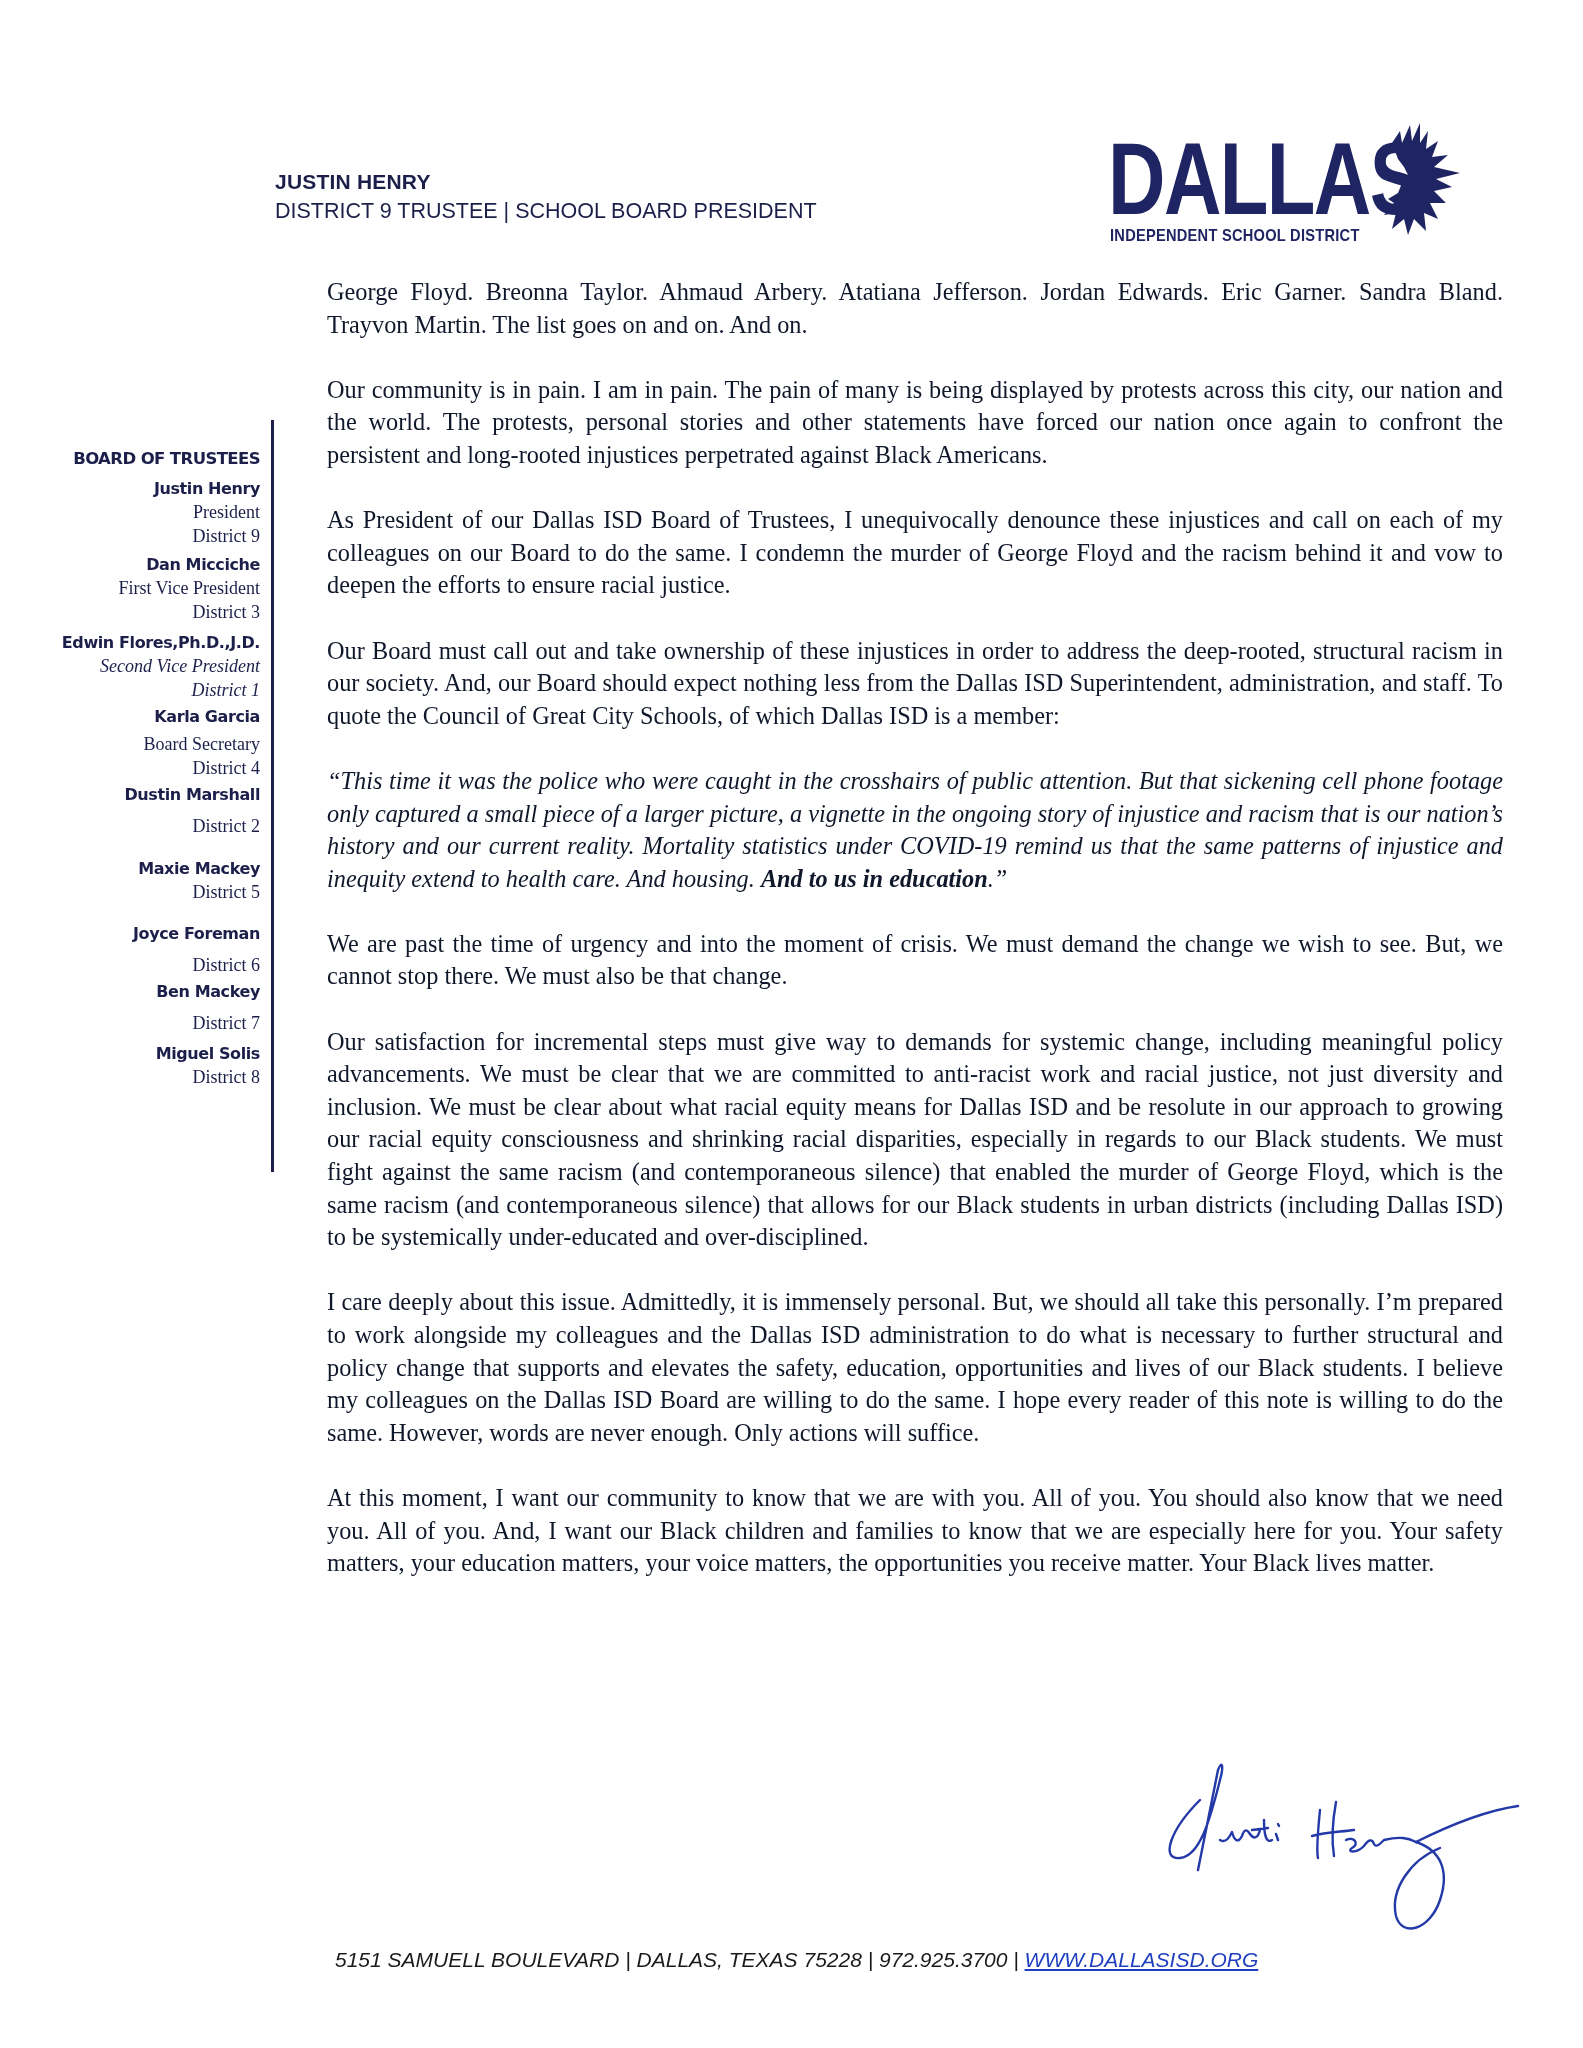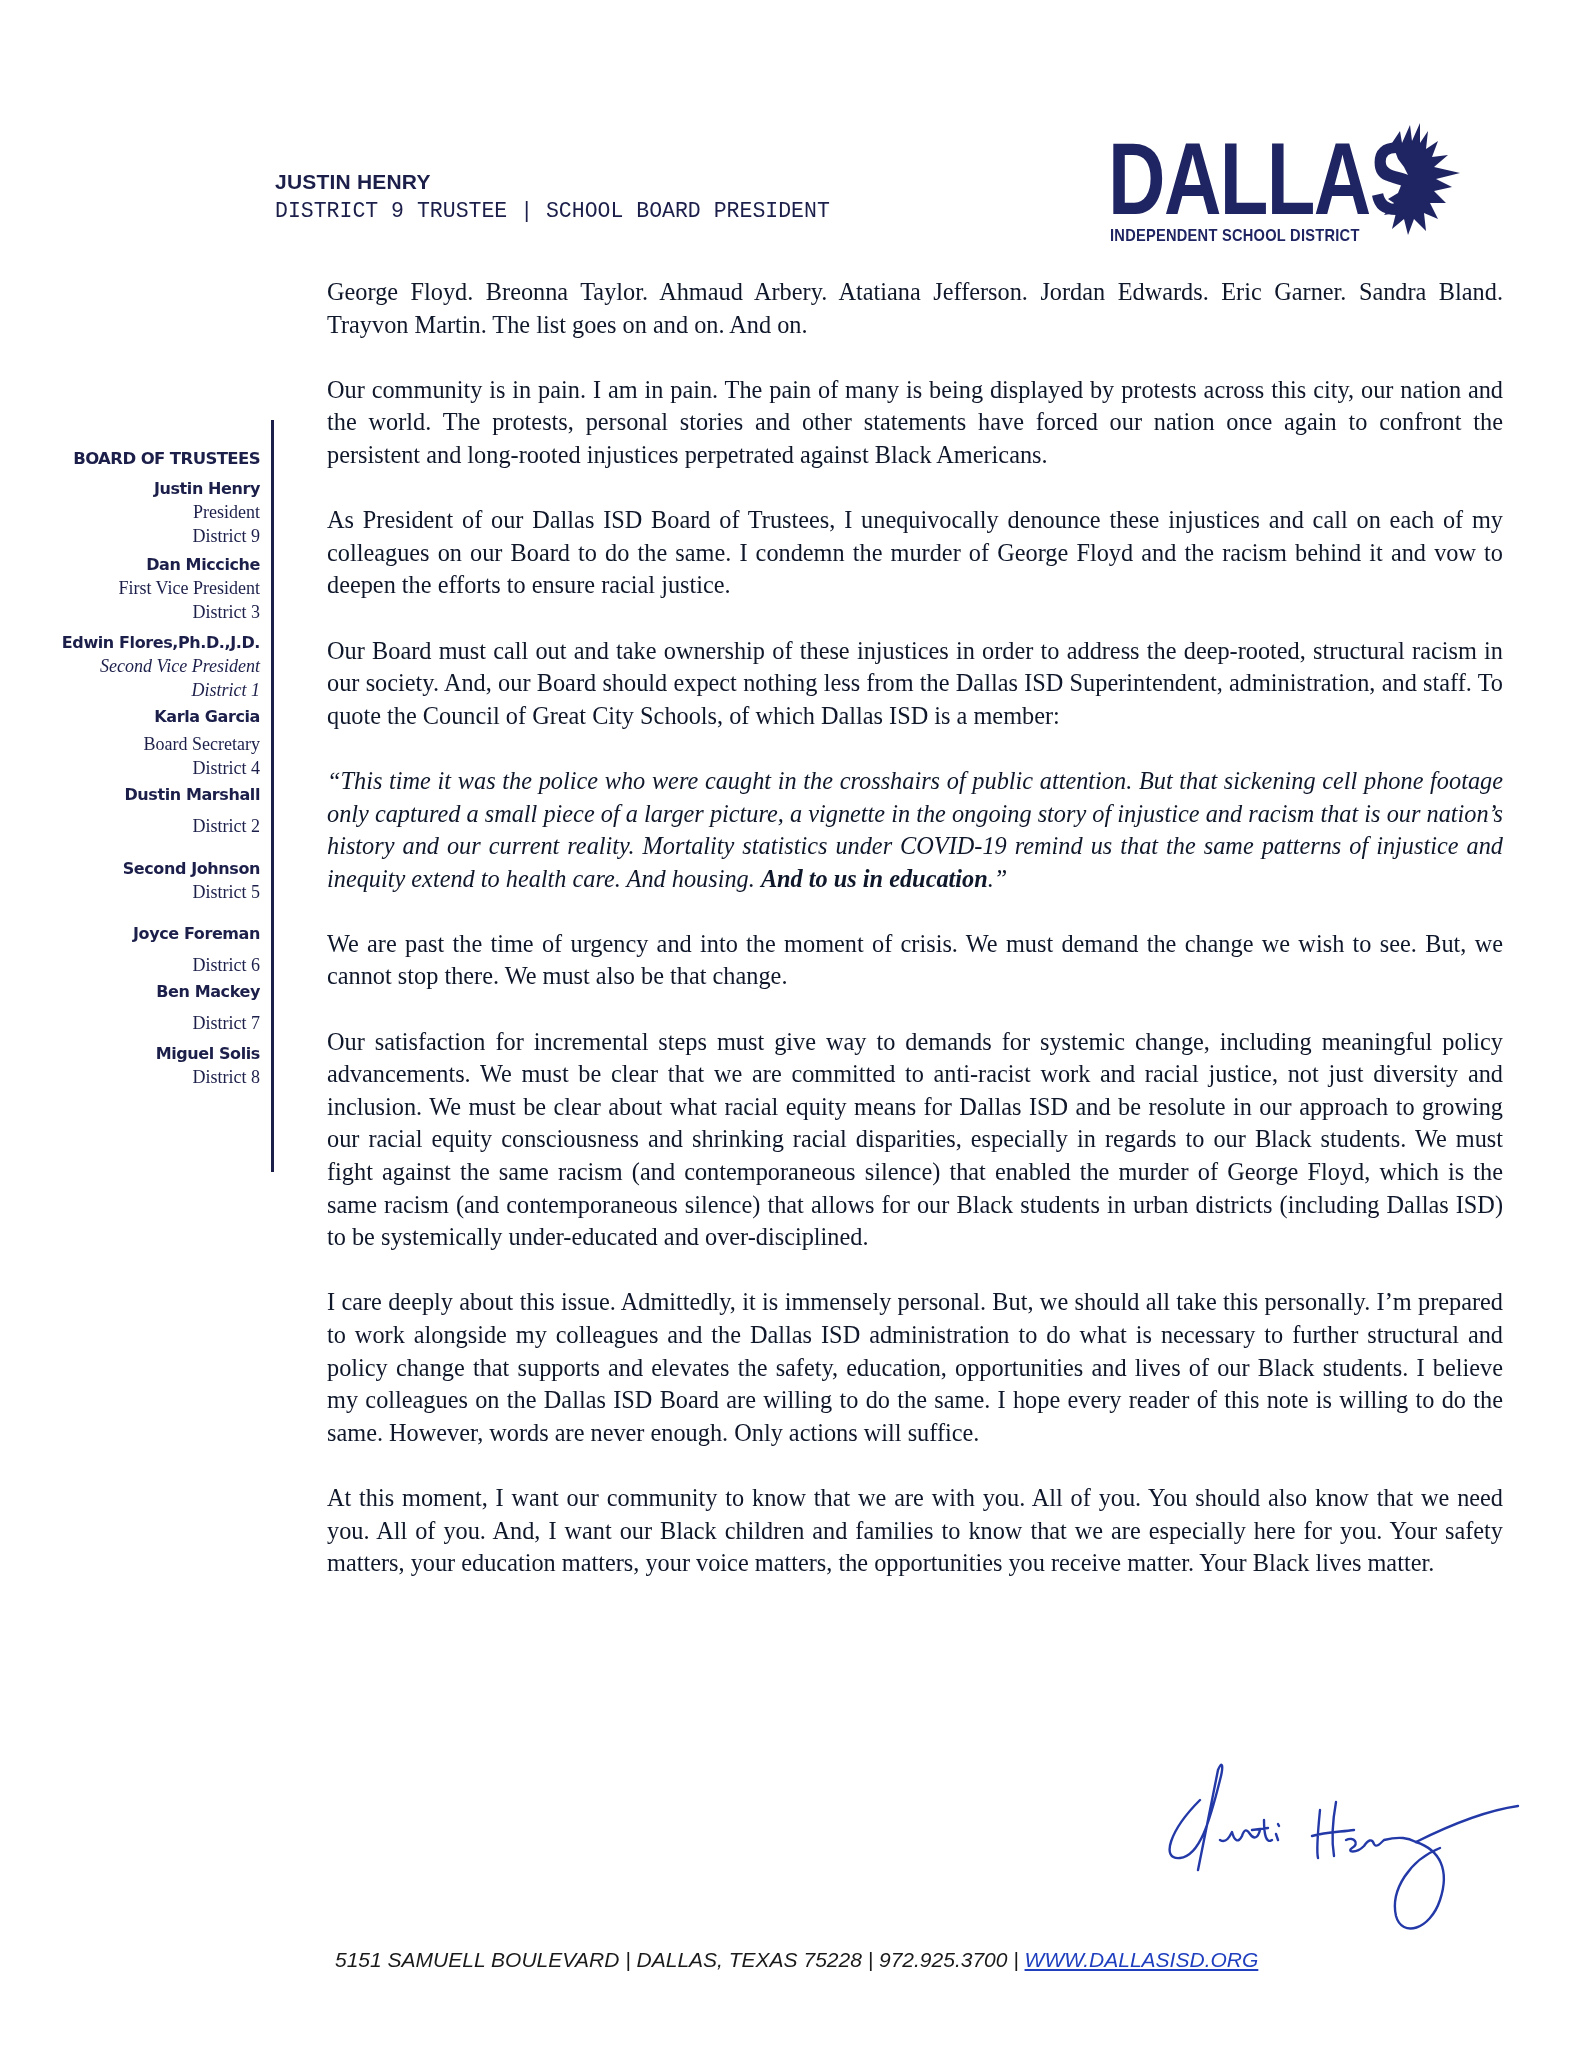--- a/index.html
+++ b/index.html
@@ -1,18 +1,18 @@
 <!DOCTYPE html>
 <html><head>
 <meta charset="utf-8">
 <style>
   html, body { margin:0; padding:0; background:#ffffff; }
   body { width:1583px; height:2048px; position:relative; overflow:hidden; }
   .hdr-name { position:absolute; left:275px; top:170px; font-family:"Liberation Sans", sans-serif; font-weight:bold; font-size:21px; color:#1c1f4a; letter-spacing:0.2px; }
-  .hdr-title { position:absolute; left:275px; top:199px; font-family:Liberation Mono, monospace; font-size:21.5px; color:#1c1f4a; }
+  .hdr-title { position:absolute; left:275px; top:199px; font-family:Liberation Sans, sans-serif; font-size:21.5px; color:#1c1f4a; }
   .logo { position:absolute; left:1100px; top:125px; width:360px; height:130px; }
   .logo-word { position:absolute; left:8px; top:4px; font-family:"Liberation Sans", sans-serif; font-weight:bold; font-size:102px; line-height:100px; color:#1f2462; letter-spacing:-2px; transform:scaleX(0.78); transform-origin:left top; }
   .logo-sub { position:absolute; left:10px; top:101px; font-family:"Liberation Sans", sans-serif; font-weight:bold; font-size:17px; color:#1f2462; transform:scaleX(0.86); transform-origin:left top; letter-spacing:0.3px; }
   .logo-star { position:absolute; left:282px; top:-2px; width:80px; height:120px; }
 
   .sidebar { position:absolute; left:40px; top:432px; width:220px; text-align:right; }
   .sidebar-rule { position:absolute; left:271px; top:420px; width:3px; height:752px; background:#1c1f4a; }
   .sb-head { font-family:"DejaVu Sans", sans-serif; font-weight:bold; font-size:16.5px; color:#1c1f4a; letter-spacing:-0.6px; margin-top:17px; }
   .sb-name { font-family:"DejaVu Sans", sans-serif; font-weight:bold; font-size:16px; color:#1c1f4a; letter-spacing:-0.4px; margin-top:10px; line-height:22px; }
   .sb-role { font-family:"Liberation Serif", serif; font-size:18px; color:#1c1f4a; line-height:24px; }
@@ -57,21 +57,21 @@
   <div class="sb-role it">Second Vice President</div>
   <div class="sb-role it">District 1</div>
 
   <div class="sb-name" style="margin-top:4px">Karla Garcia</div>
   <div class="sb-role" style="margin-top:4px">Board Secretary</div>
   <div class="sb-role">District 4</div>
 
   <div class="sb-name" style="margin-top:4px">Dustin Marshall</div>
   <div class="sb-role" style="margin-top:8px">District 2</div>
 
-  <div class="sb-name" style="margin-top:20px">Second Johnson</div>
+  <div class="sb-name" style="margin-top:20px">Maxie Mackey</div>
   <div class="sb-role">District 5</div>
 
   <div class="sb-name" style="margin-top:19px">Joyce Foreman</div>
   <div class="sb-role" style="margin-top:8px">District 6</div>
 
   <div class="sb-name" style="margin-top:4px">Ben Mackey</div>
   <div class="sb-role" style="margin-top:8px">District 7</div>
 
   <div class="sb-name" style="margin-top:8px">Miguel Solis</div>
   <div class="sb-role">District 8</div>

